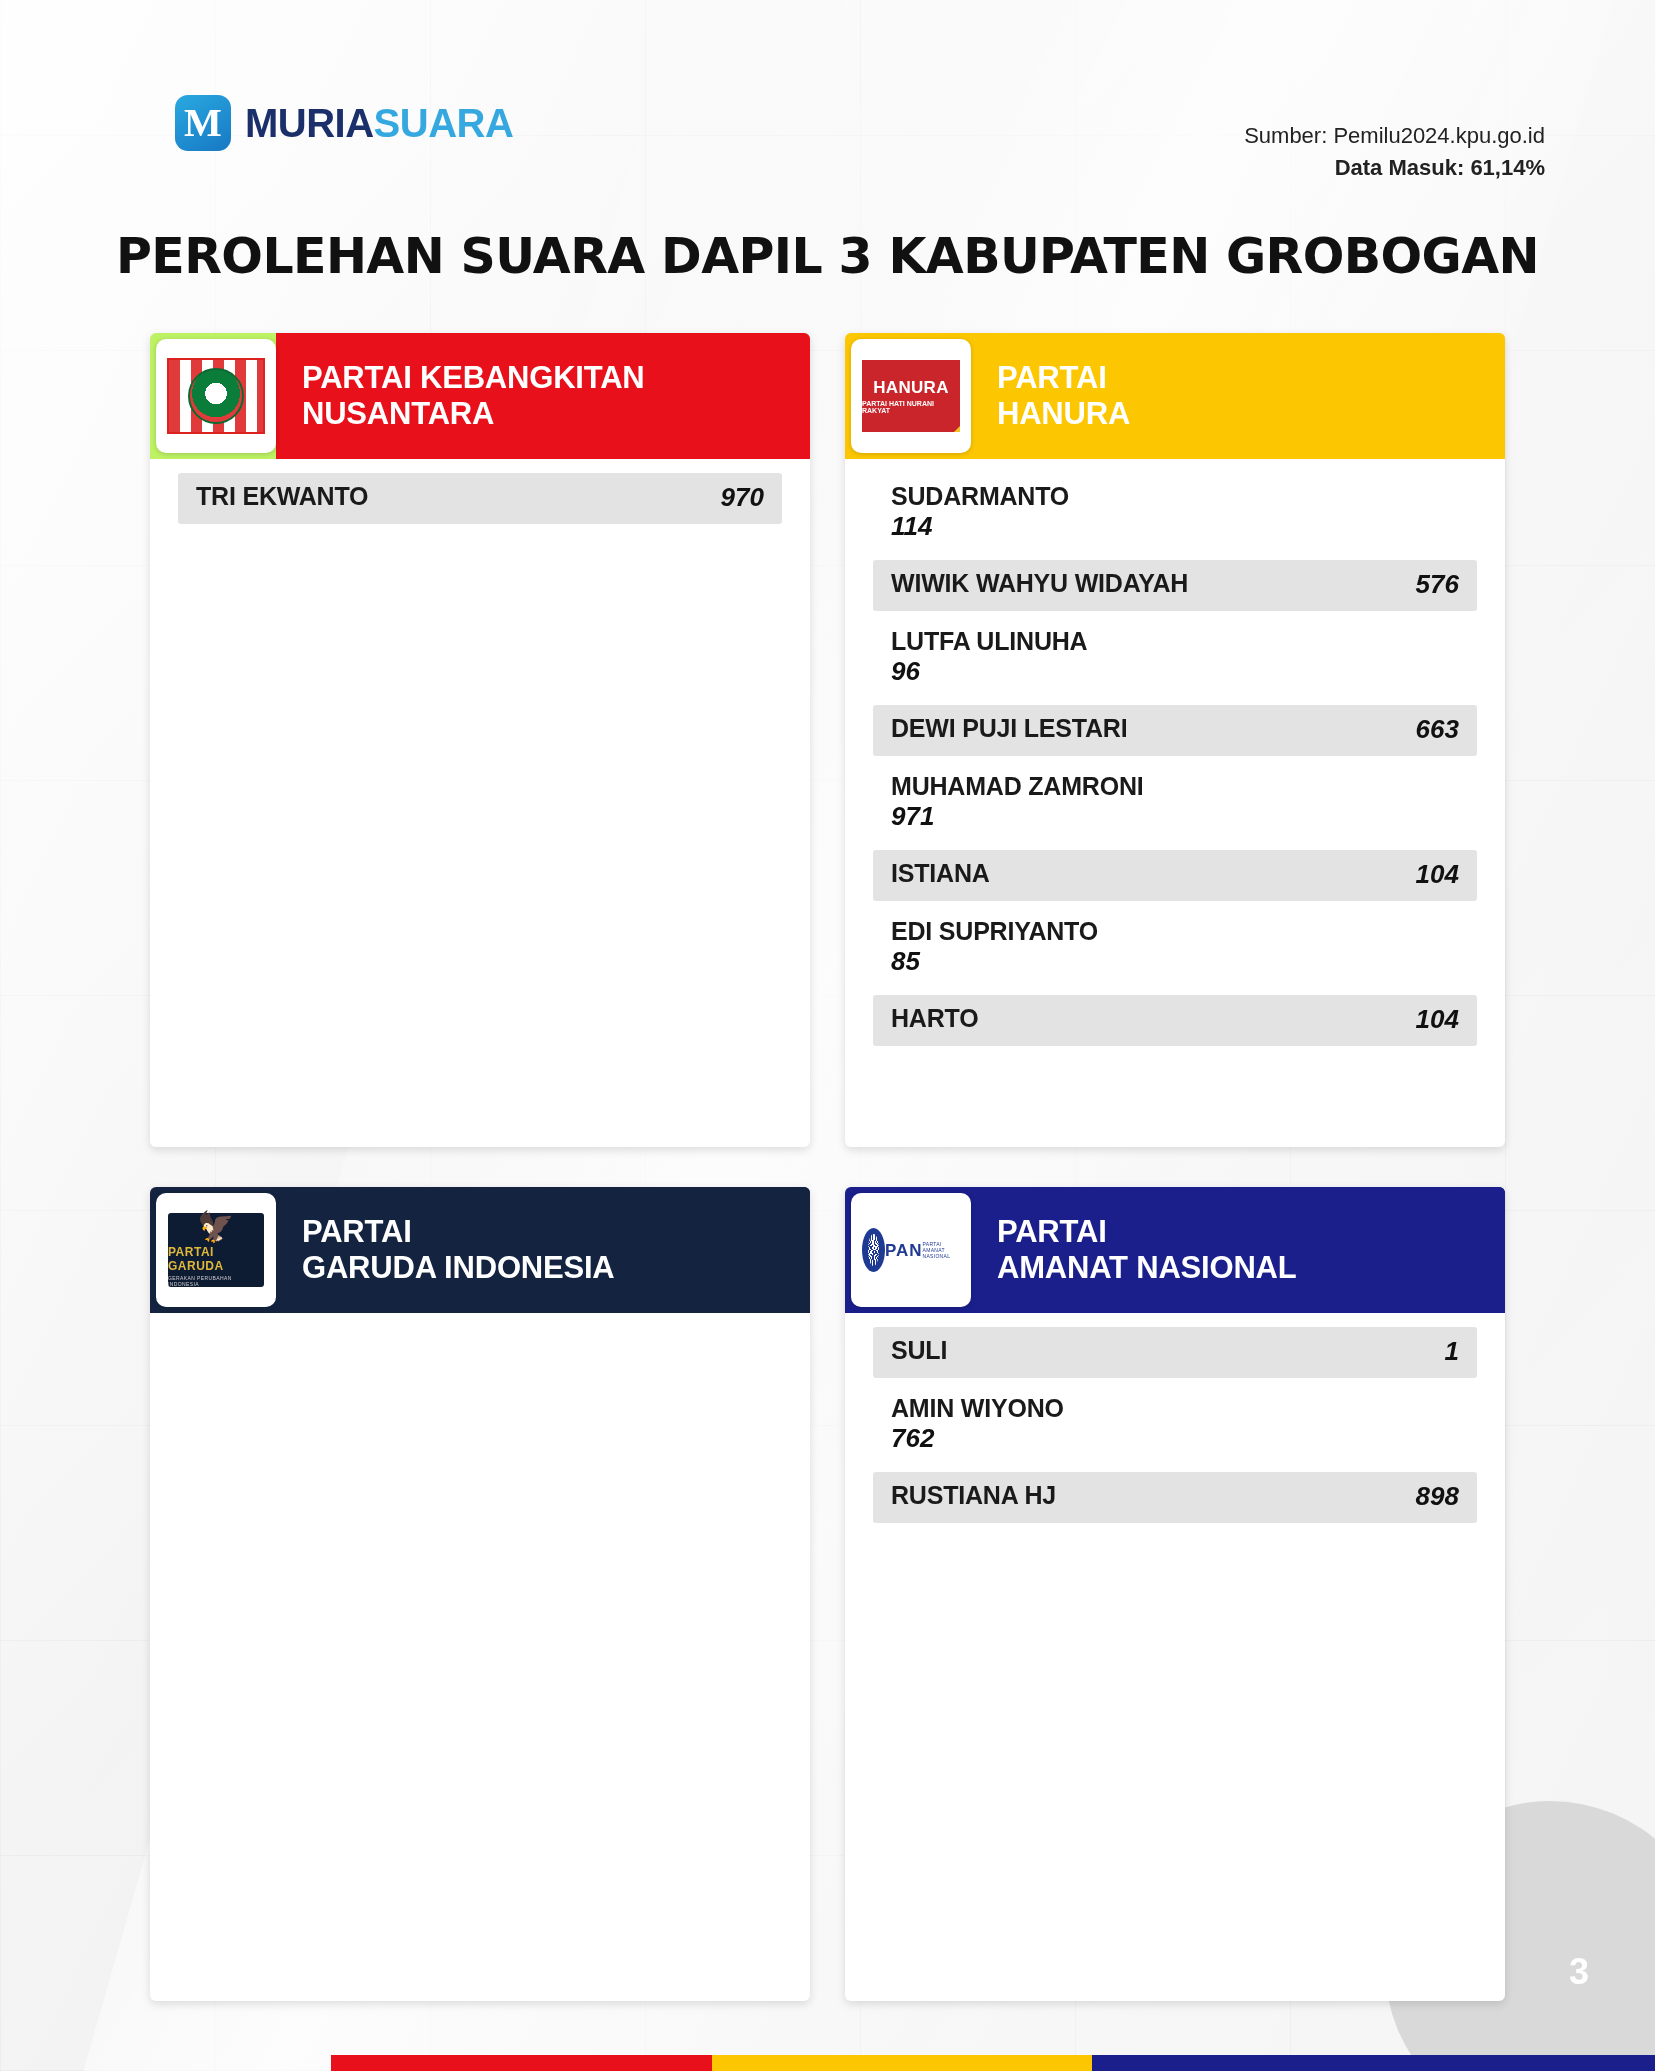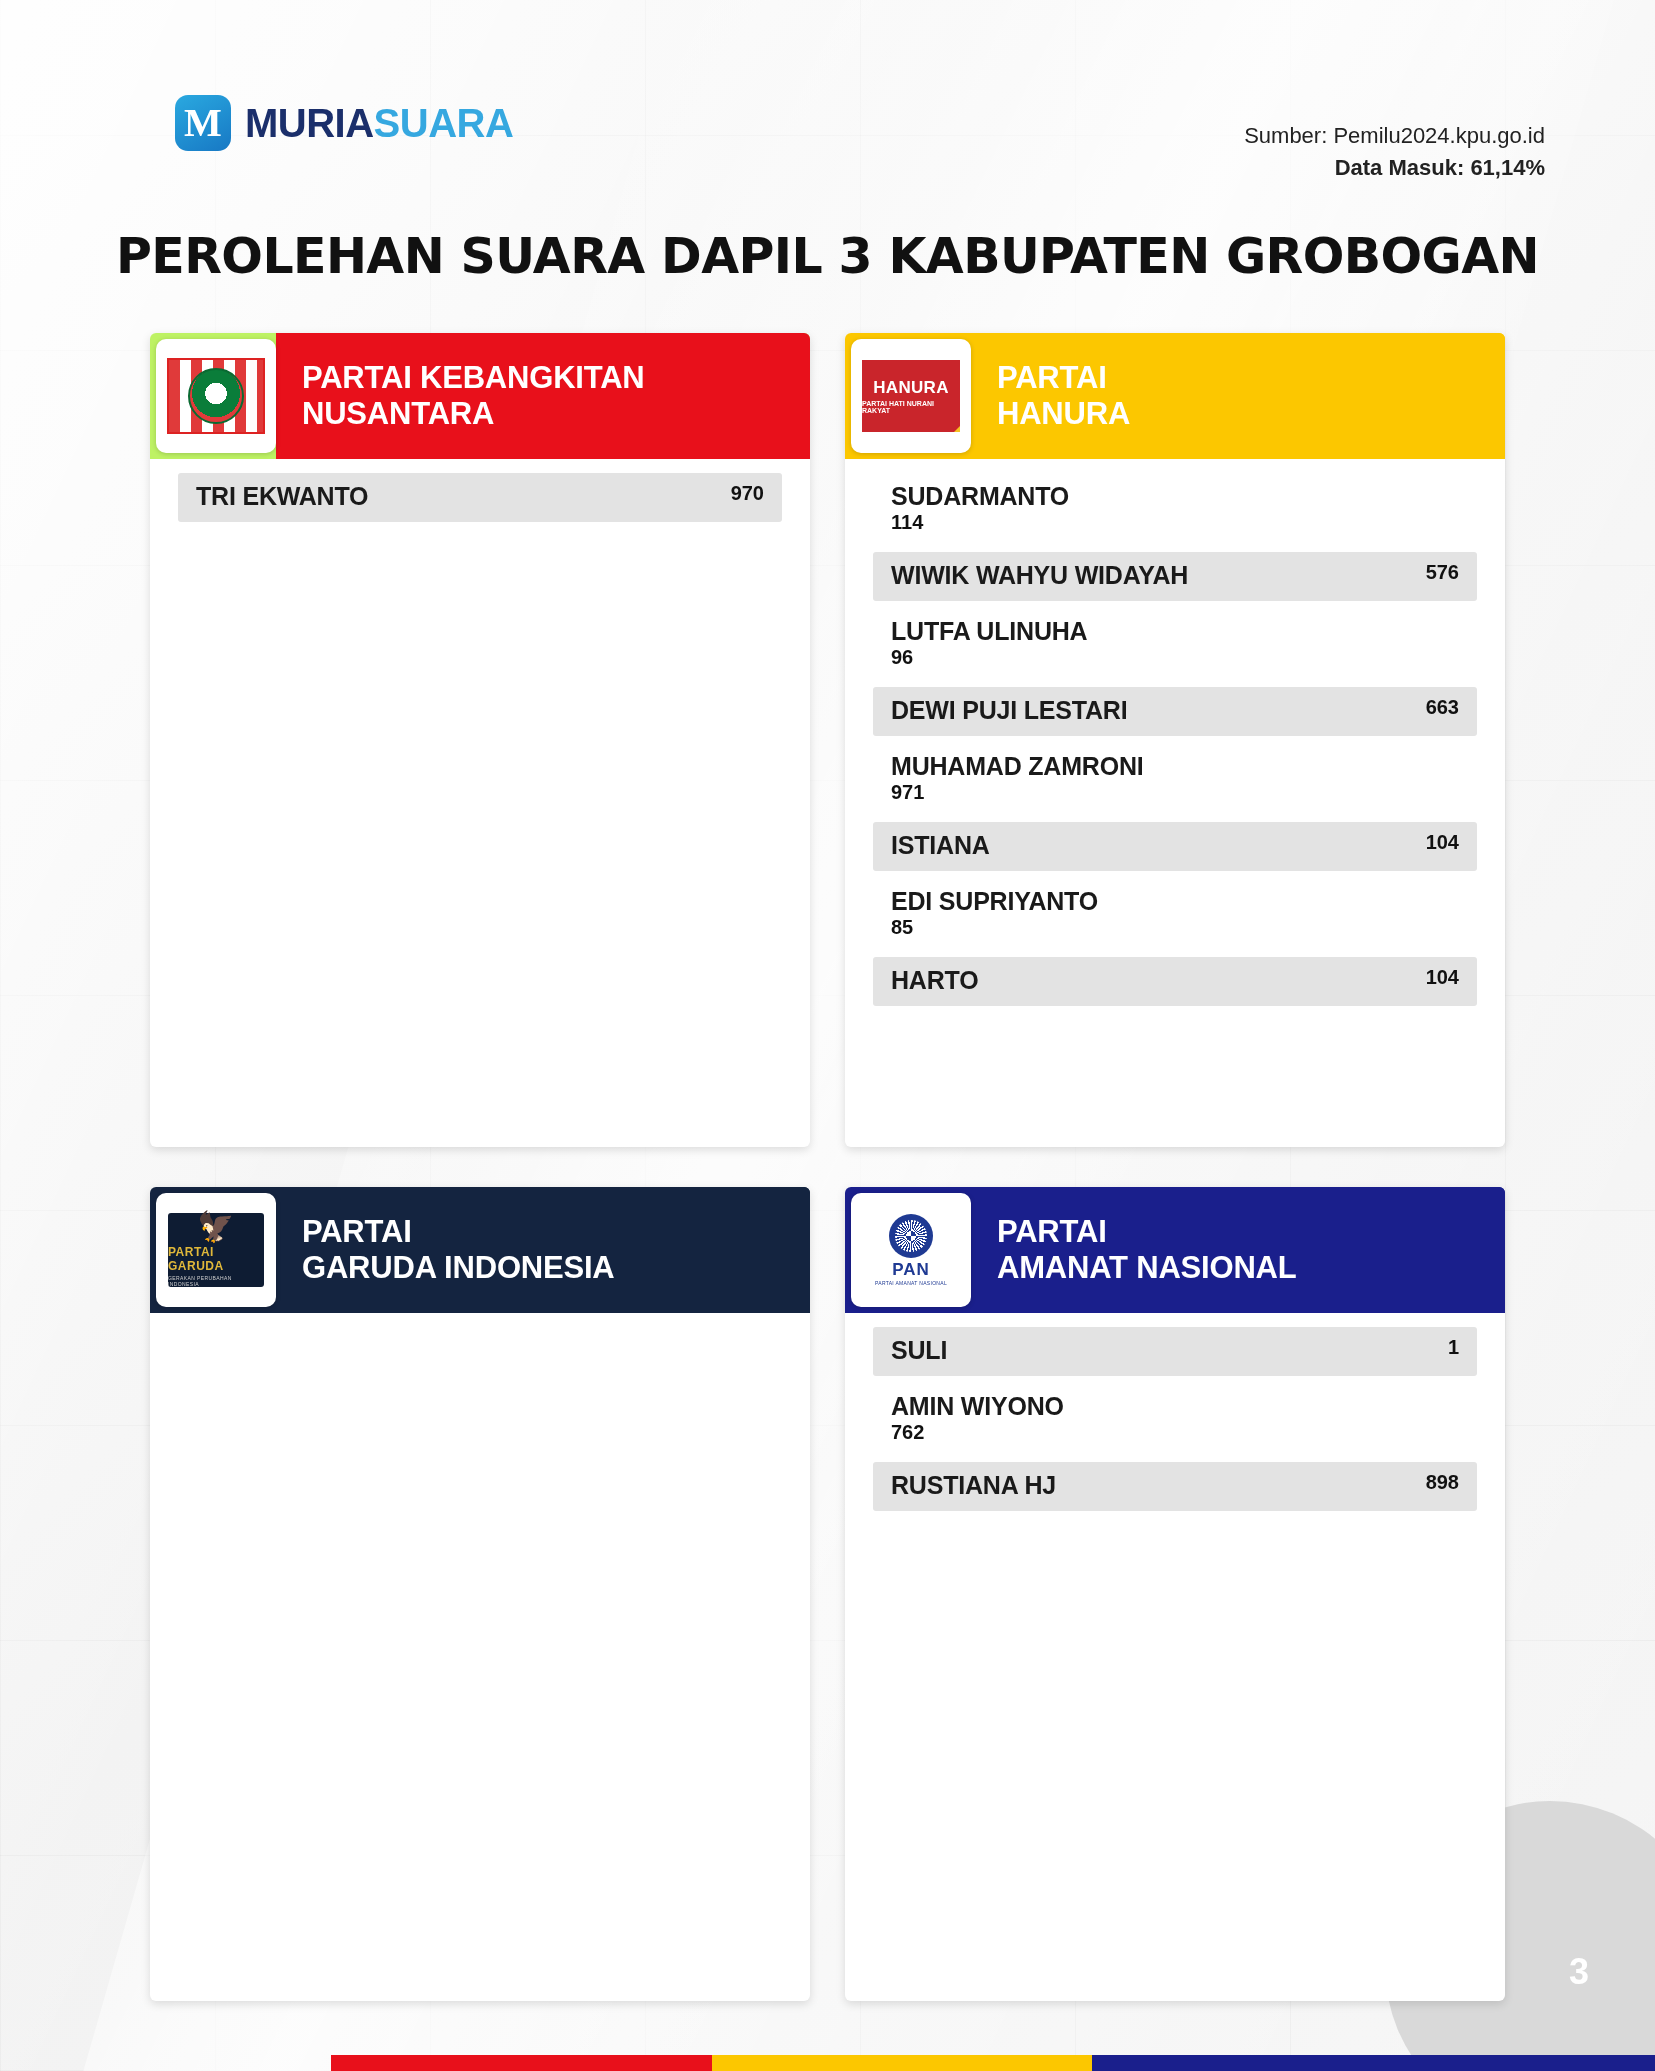--- a/index.html
+++ b/index.html
@@ -178,24 +178,25 @@
     margin-bottom: 7px;
   }
   .cand-row.alt { background: #ffffff; flex-direction: column; }
   .cand-name {
     font-size: 25px;
     font-weight: bold;
     color: #1a1a1a;
     letter-spacing: -0.2px;
   }
   .cand-votes {
-    font-size: 20px;
+    font-size: 26px;
     font-weight: bold;
     color: #111;
     white-space: nowrap;
+    font-style: italic;
   }
 
   
   .logo-pkn {
     width: 94px; height: 72px;
     background: repeating-linear-gradient(90deg,#e03a3a 0 11px,#ffffff 11px 22px);
     border: 2px solid #d22;
     display: flex; align-items: center; justify-content: center;
   }
   .logo-pkn .disc {
@@ -232,21 +233,21 @@
   }
   .logo-garuda .cap {
     color: #e0b83a; font-size: 12px; font-weight: bold; margin-top: 3px; letter-spacing: 0.5px;
   }
   .logo-garuda .cap2 {
     color: #cfcfcf; font-size: 5px; margin-top: 2px; letter-spacing: 0.4px;
   }
   .logo-pan {
     width: 98px; height: 74px;
     background: #fff;
-    display: flex; flex-direction: column; align-items: center; justify-content: center;
+    display: flex; flex-direction: row; align-items: center; justify-content: center;
   }
   .logo-pan .sun {
     width: 44px; height: 44px; border-radius: 50%;
     background: radial-gradient(circle, #ffffff 0 18%, #1f3a93 18% 100%);
     position: relative;
   }
   .logo-pan .sun::after {
     content: "";
     position: absolute; inset: 6px;
     border-radius: 50%;

